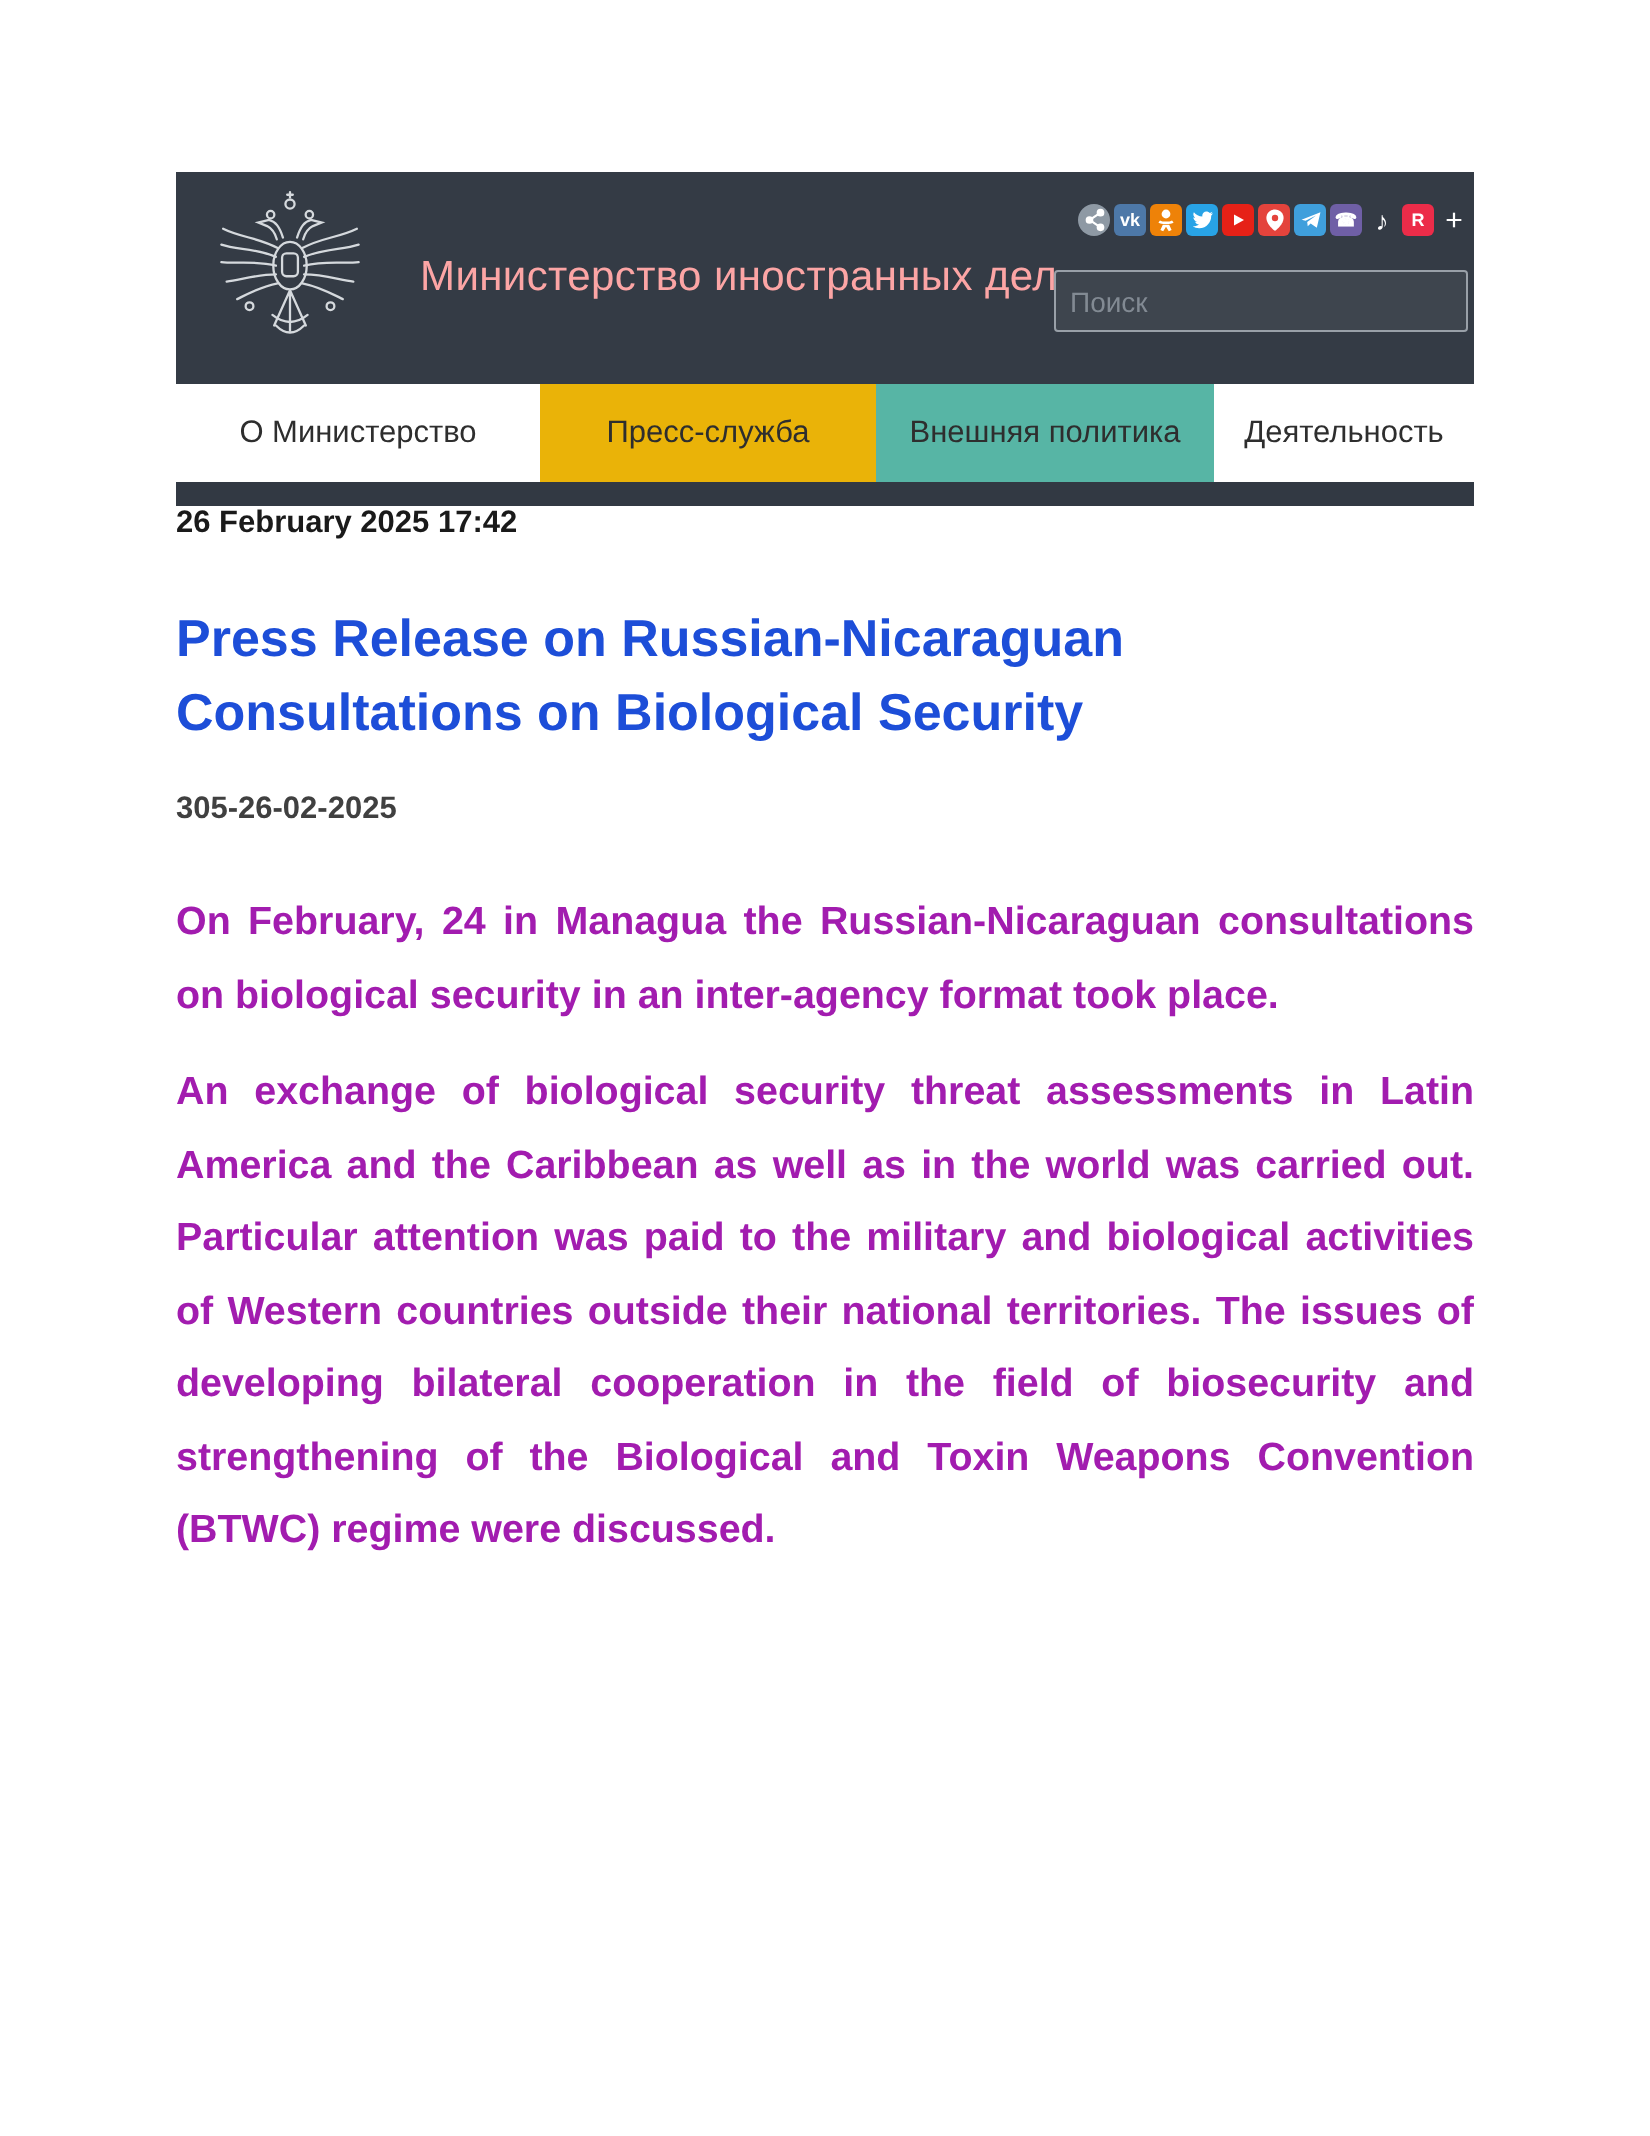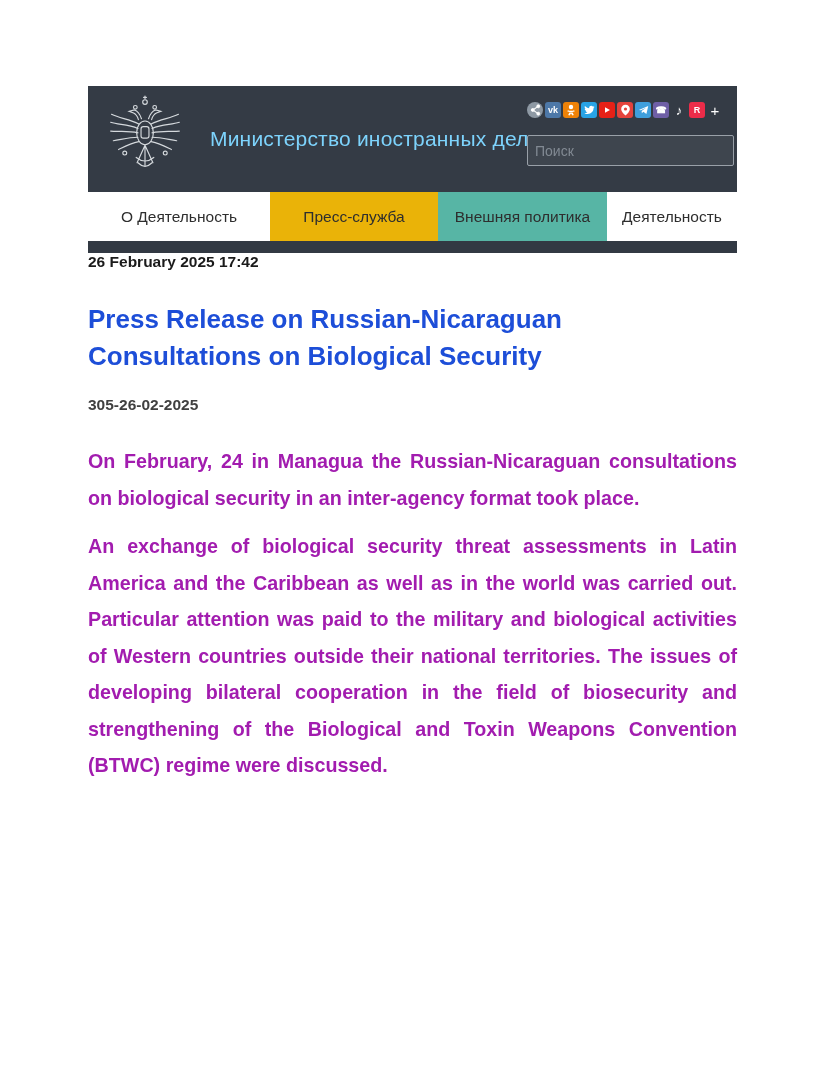--- a/index.html
+++ b/index.html
@@ -15,30 +15,30 @@
   .site-header {
     position: relative; height: 106px; background: #343b45;
     display: flex; align-items: center;
   }
   .emblem-wrap {
     width: 90px; height: 92px; margin-left: 12px; flex: 0 0 auto;
     display: flex; align-items: center; justify-content: center; cursor: pointer;
   }
   .emblem-wrap svg { width: 88px; height: 90px; opacity: .92; }
   .ministry-name {
-    margin-left: 20px; color: #7dd3fc;
+    margin-left: 20px; color: #fca5a5;
     font-size: 21px; line-height: 32px; font-weight: 400;
     letter-spacing: .2px; white-space: nowrap;
   }
   .header-right {
     position: absolute; right: 0; top: 16px; width: 210px;
   }
   .social-row {
     display: flex; justify-content: flex-end; align-items: center; gap: 2px;
-    padding-right: 14px;
+    padding-right: 2px;
   }
   .sicon {
     width: 16px; height: 16px; border-radius: 3px;
     display: flex; align-items: center; justify-content: center;
     color: #fff; font-weight: bold; font-size: 9px; cursor: pointer;
     flex: 0 0 auto; line-height: 1; overflow: hidden;
   }
   .sicon svg { display: block; }
   .sicon.round { border-radius: 50%; }
   .sicon.bare { background: transparent !important; }
@@ -185,21 +185,21 @@
         <span class="sicon" style="background: rgb(236, 44, 73);">R</span>
 
         <span class="sicon bare plus">+</span>
       </div>
 
       <input class="search-input" type="text" placeholder="Поиск" style="">
     </div>
   </header>
 
   <nav class="main-nav">
-    <div class="nav-item">О Деятельность</div>
+    <div class="nav-item">О Министерство</div>
     <div class="nav-item" style="background: #eab308;">Пресс-служба</div>
     <div class="nav-item" style="background: rgb(87, 181, 165);">Внешняя политика</div>
     <div class="nav-item">Деятельность</div>
   </nav>
   <div class="dark-bar" style="background: rgb(50, 57, 67);"></div>
 
   <main class="article">
     <div class="pub-date">26 February 2025 17:42</div>
 
     <h1 class="article-title">Press Release on Russian-Nicaraguan Consultations on Biological Security</h1>

